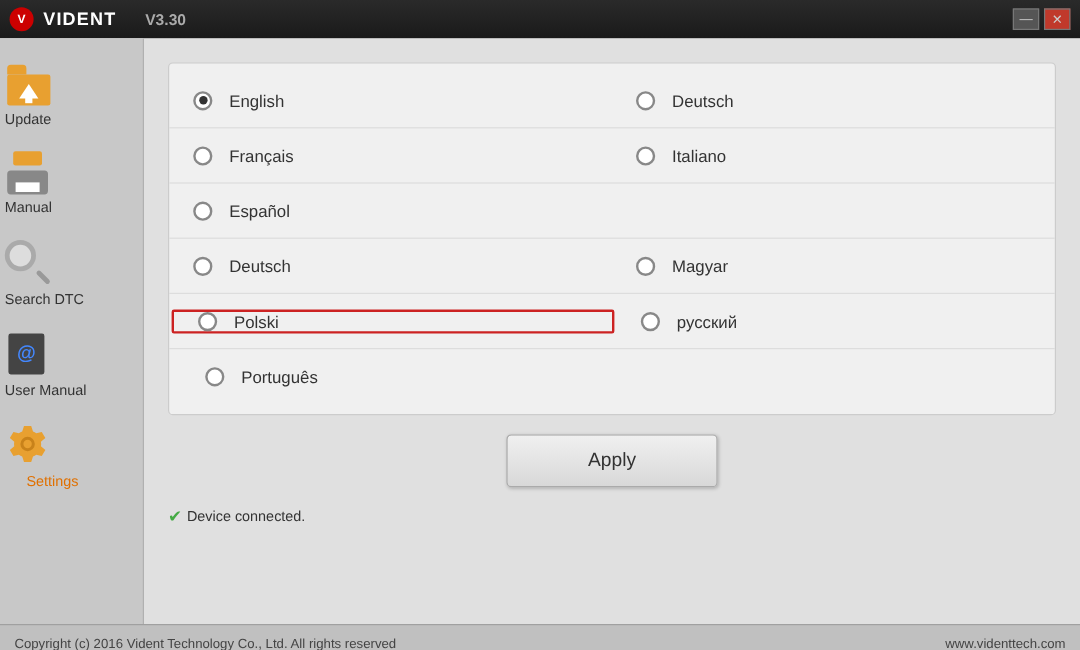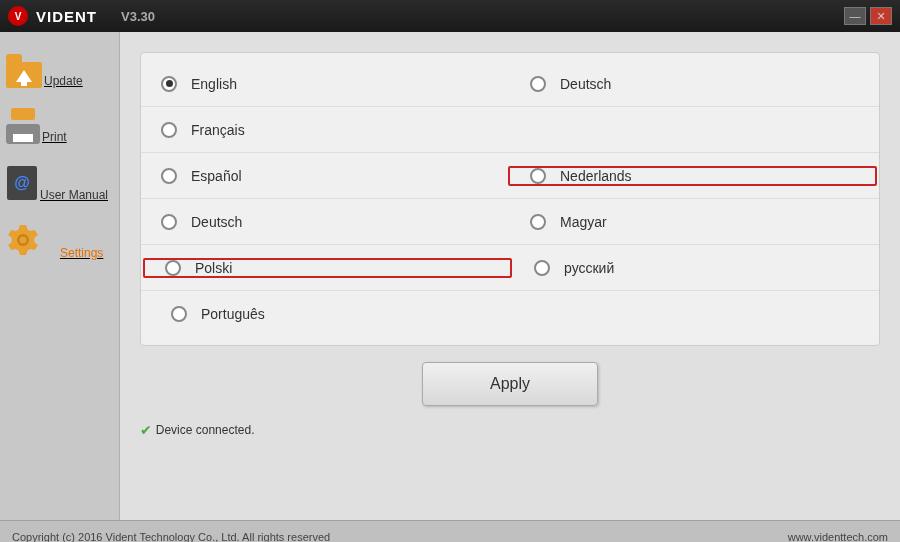--- a/index.html
+++ b/index.html
@@ -85,25 +85,25 @@
       display: flex;
       flex-direction: column;
       align-items: center;
       padding-top: 10px;
       gap: 4px;
       border-right: 1px solid #b0b0b0;
     }
     .sidebar-item {
       width: 100%;
       display: flex;
-      align-items: flex-end;
+      flex-direction: column;
+      align-items: flex-start;
       padding: 8px 4px;
       cursor: pointer;
       border-radius: 4px;
-      text-decoration: underline;
     }
     .sidebar-item.active .sidebar-label {
       color: #e07000;
       margin-left: 18px;
     }
     .sidebar-label {
       font-size: 12px;
       color: #333;
       margin-top: 4px;
       text-align: center;
@@ -385,23 +385,30 @@
       <span class="sidebar-label">Update</span>
     </div>
 
     <div class="sidebar-item">
       <div class="icon-print">
         <div class="printer-top"></div>
         <div class="printer-body">
           <div class="paper"></div>
         </div>
       </div>
-      <span class="sidebar-label">Print</span>
-    </div>
-
+      <span class="sidebar-label">Manual</span>
+    </div>
+
+    <div class="sidebar-item">
+      <div class="icon-search">
+        <div class="glass-circle"></div>
+        <div class="handle"></div>
+      </div>
+      <span class="sidebar-label">Search DTC</span>
+    </div>
 
     <div class="sidebar-item">
       <div class="icon-manual">
         <div class="book">
             <span class="at">@</span>
           </div>
       </div>
       <span class="sidebar-label">User Manual</span>
     </div>
 
@@ -430,29 +437,29 @@
           <div class="lang-cell">
             <div class="radio-btn"></div>
             <span class="lang-name">Deutsch</span>
           </div>
         </div>
         <div class="lang-row">
           <div class="lang-cell">
             <div class="radio-btn"></div>
             <span class="lang-name">Français</span>
           </div>
+          <div class="lang-cell">
+            <div class="radio-btn"></div>
+            <span class="lang-name">Italiano</span>
+          </div>
         </div>
         <div class="lang-row">
           <div class="lang-cell">
             <div class="radio-btn"></div>
             <span class="lang-name">Español</span>
-          </div>
-          <div class="lang-cell highlighted">
-            <div class="radio-btn"></div>
-            <span class="lang-name">Nederlands</span>
           </div>
         </div>
         <div class="lang-row">
           <div class="lang-cell">
             <div class="radio-btn"></div>
             <span class="lang-name">Deutsch</span>
           </div>
           <div class="lang-cell">
             <div class="radio-btn"></div>
             <span class="lang-name">Magyar</span>

